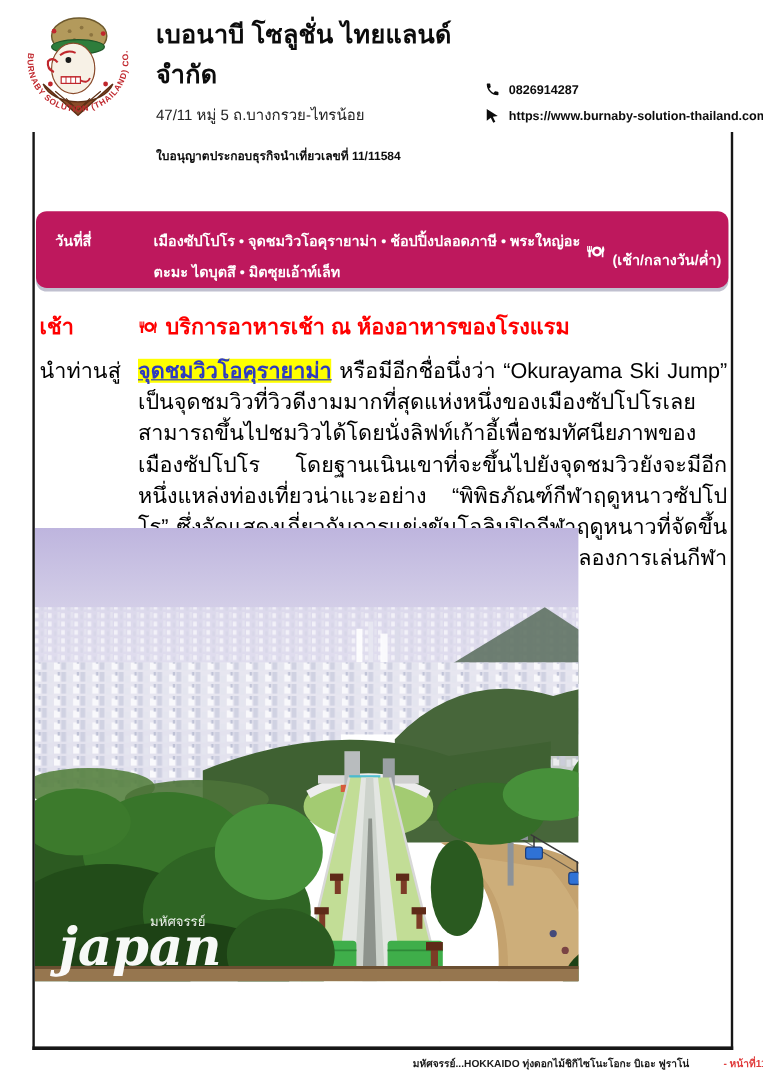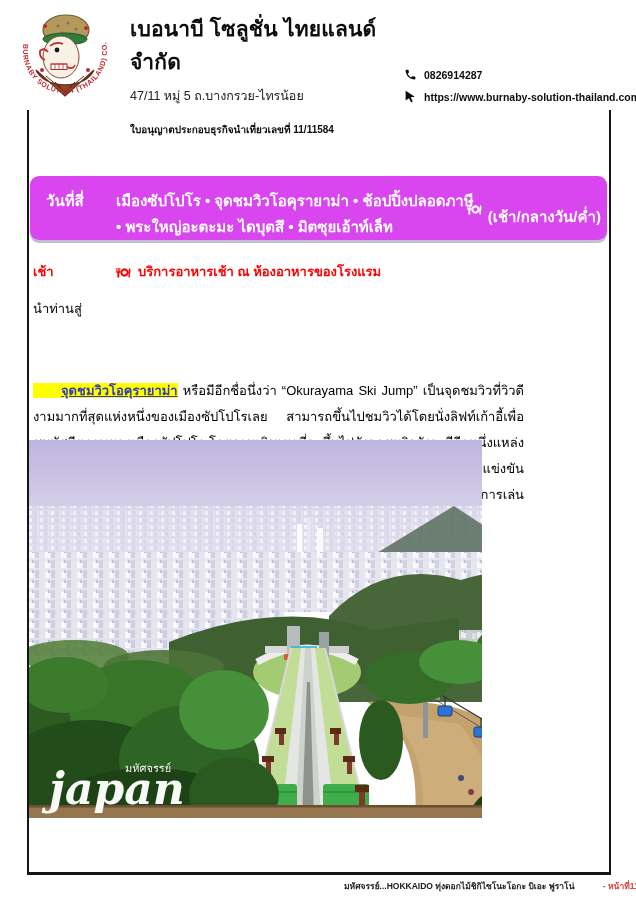--- a/index.html
+++ b/index.html
@@ -17,35 +17,35 @@
   .contact-row{display:flex;align-items:center;margin-bottom:9px;font-size:10.5px;font-weight:bold;color:#0c0c0c;white-space:nowrap;}
   .contact-row .cicon{width:13px;height:13px;margin-right:7px;flex:0 0 auto;}
   
   .frame{
     position:absolute;left:27px;top:110px;width:580px;height:762px;
     border-left:2px solid #161616;border-right:2px solid #161616;border-bottom:3px solid #161616;
   }
   
   .banner{
     position:absolute;left:30px;top:176px;width:577px;height:64px;border-radius:9px;
-    background:#d946ef;box-shadow:0 3px 0 #c0c0cf;color:#fff;font-weight:bold;font-size:15px;
+    background:#be185d;box-shadow:0 3px 0 #c0c0cf;color:#fff;font-weight:bold;font-size:12px;
   }
   .banner .day-label{position:absolute;left:16px;top:12px;line-height:26px;}
-  .banner .route{position:absolute;left:86px;top:12px;width:360px;line-height:26px;}
+  .banner .route{position:absolute;left:98px;top:12px;width:360px;line-height:26px;}
   .banner .meals{position:absolute;right:6px;bottom:10px;line-height:26px;display:flex;align-items:flex-start;}
   .banner .meal-ic{width:17px;height:11px;margin-right:5px;fill:#ffffff;}
   
-  .row{position:absolute;left:33px;display:flex;font-size:13px;line-height:26px;}
+  .row{position:absolute;left:33px;display:flex;font-size:18px;line-height:26px;}
   .row .row-label{flex:0 0 82px;}
   .row-breakfast{top:259px;width:560px;font-weight:bold;color:#fe0000;}
   .row-breakfast .row-content{display:flex;align-items:center;}
   .row-breakfast .meal-ic{width:17px;height:11px;margin-right:6px;fill:#fe0000;}
-  .row-desc{top:296px;width:573px;color:#000;flex-direction:column;}
+  .row-desc{top:296px;width:573px;color:#000;}
   .row-desc .row-content{width:491px;text-align:justify;}
-  .hl{background:#ffff00;color:#2e3bc0;font-weight:bold;text-decoration:underline;padding-left:28px;}
+  .hl{background:#ffff00;color:#2e3bc0;font-weight:bold;text-decoration:underline;}
   
   .photo{position:absolute;left:29px;top:440px;width:453px;height:378px;overflow:hidden;}
   .photo svg{display:block;}
   
   .footer{
     position:absolute;left:0;top:879px;width:634px;text-align:right;
     font-size:8.5px;font-weight:bold;color:#1a1a1a;margin-left:12px;
   }
   .footer .page-number{color:#e03b3b;margin-left:26px;margin-right:2px;}
   .hidden-defs{position:absolute;width:0;height:0;overflow:hidden;}

